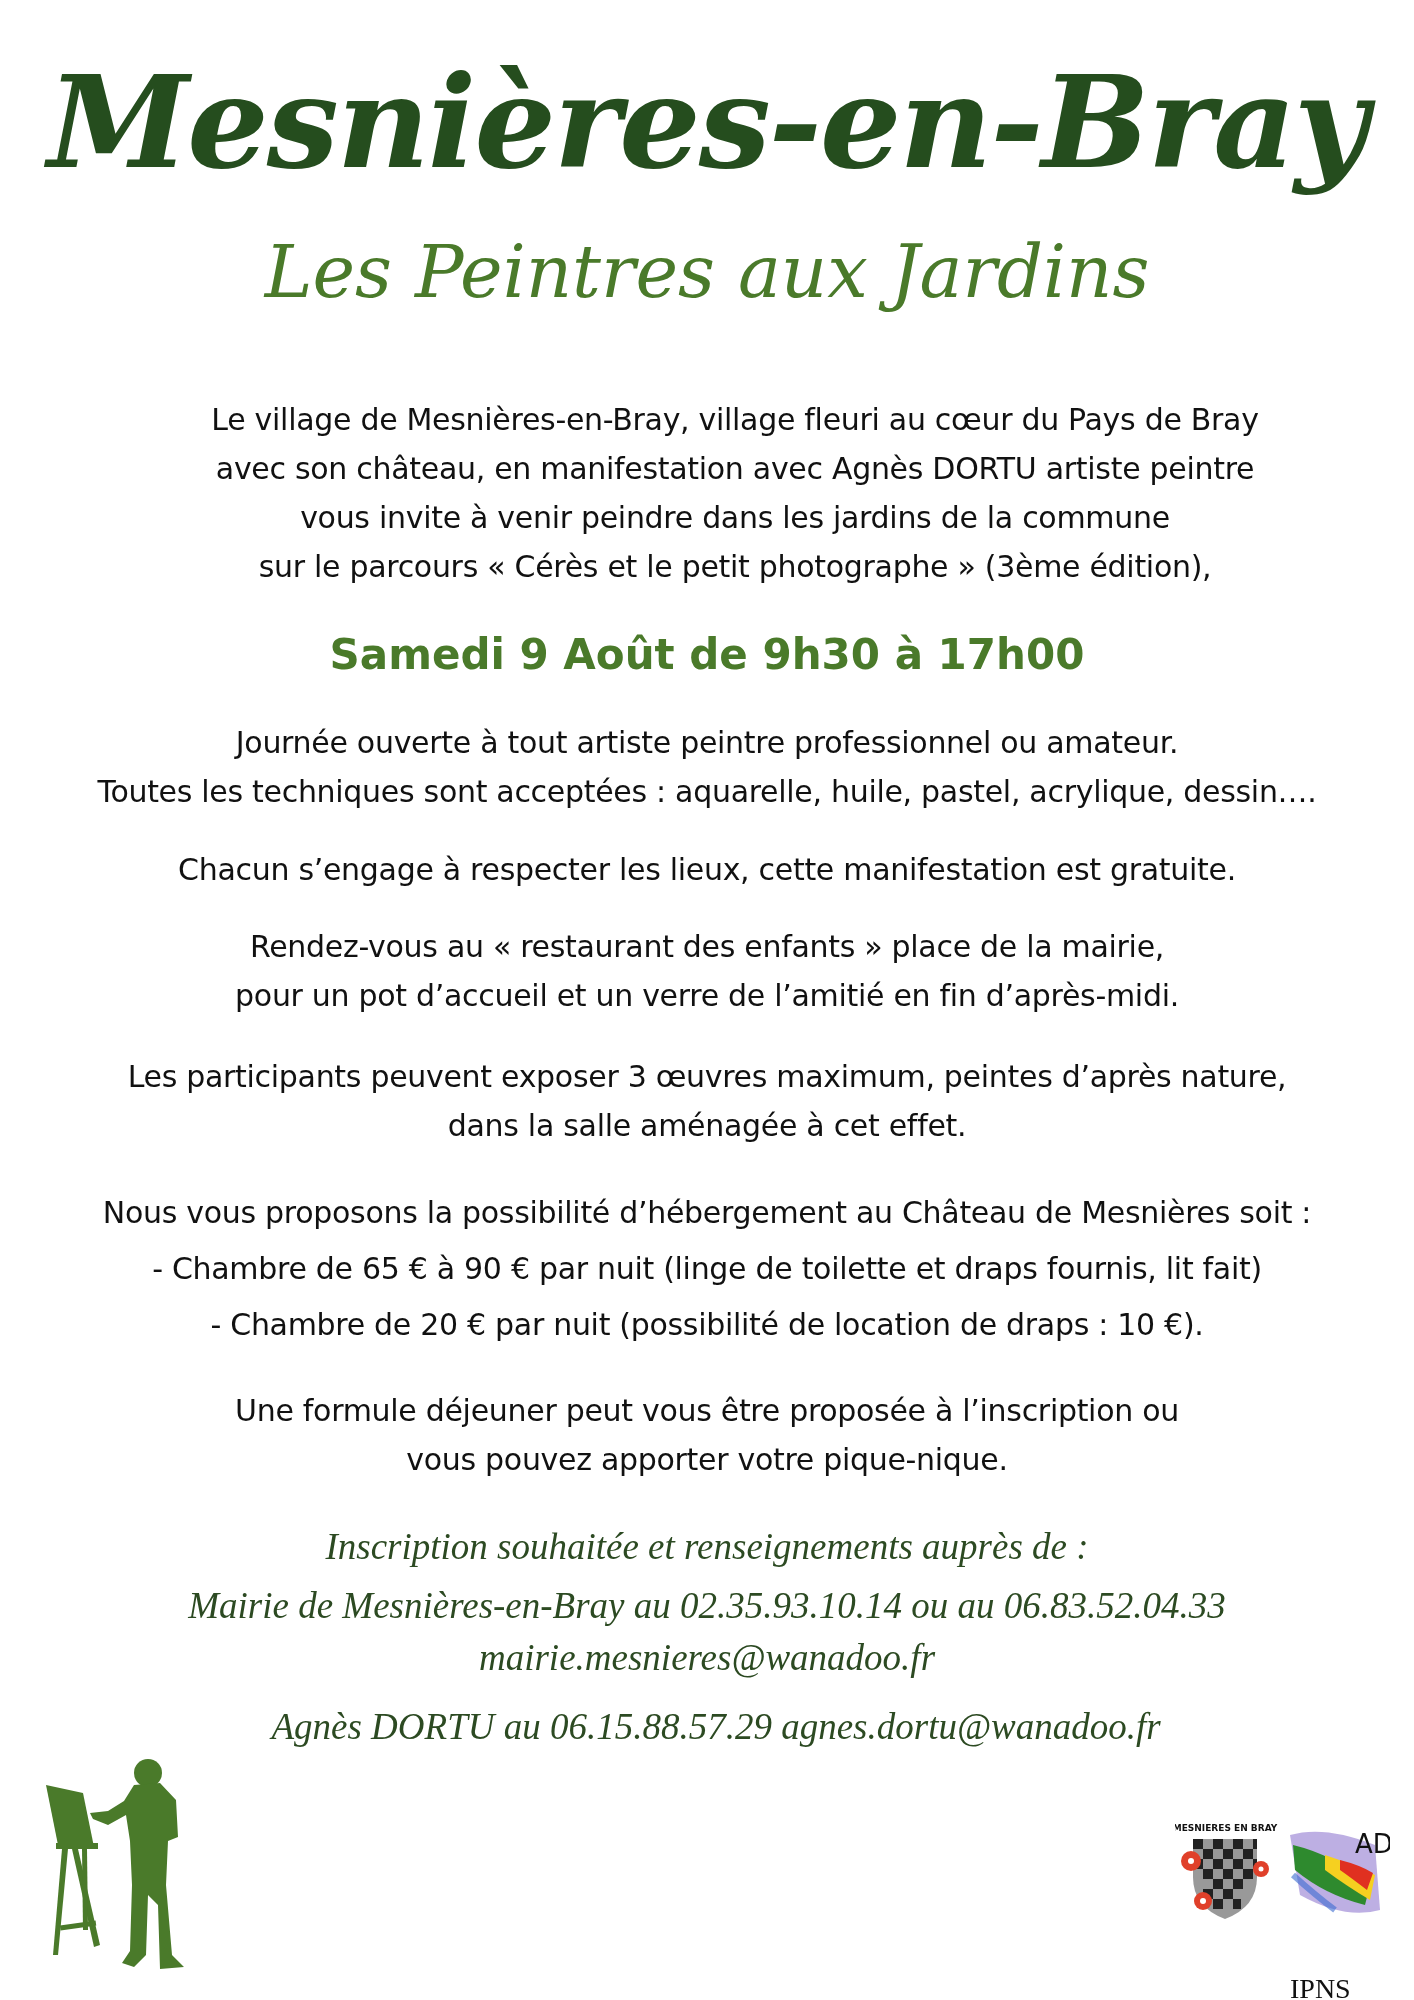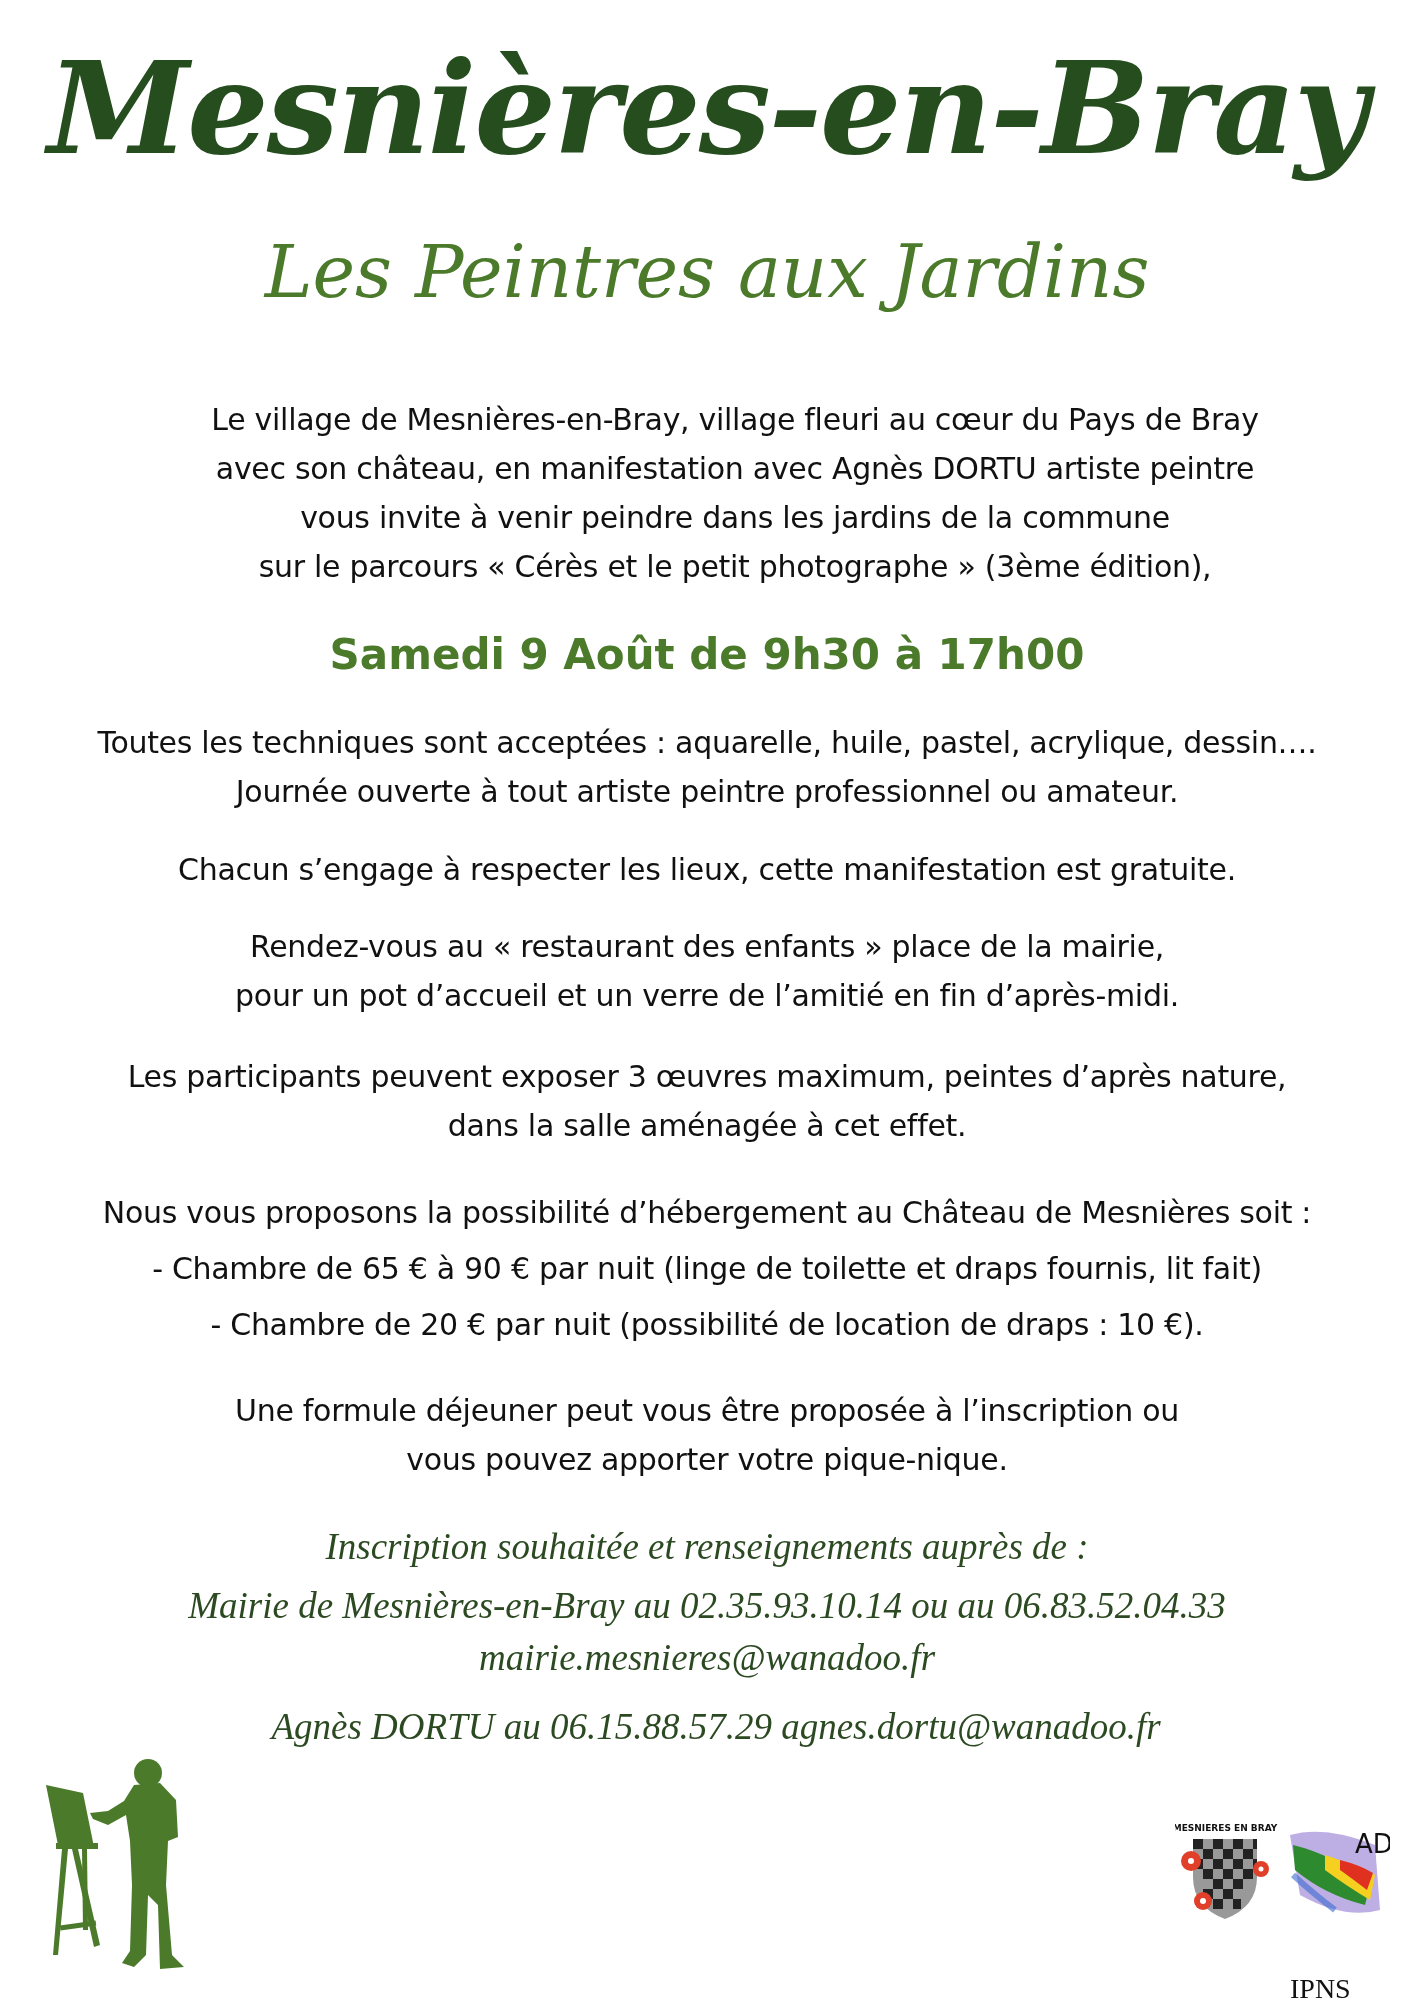--- a/index.html
+++ b/index.html
@@ -1,19 +1,19 @@
 <!DOCTYPE html>
 <html><head>
 <meta charset="utf-8">
 <style>
   html, body { margin:0; padding:0; background:#ffffff; }
   body { width:1414px; height:2000px; position:relative; overflow:hidden; }
   .abs { position:absolute; left:0; width:1414px; text-align:center; }
   .title {
-    top:8px; font-family:"DejaVu Serif", serif; font-style:italic; font-weight:bold;
+    top:22px; font-family:"DejaVu Serif", serif; font-style:italic; font-weight:bold;
     font-size:128px; color:#254d1e; letter-spacing:-2px; line-height:200px;
   }
   .subtitle {
     top:222px; font-family:"DejaVu Serif", serif; font-style:italic;
     font-size:72px; color:#4a7a2a; line-height:100px;
   }
   .body {
     font-family:"DejaVu Sans", sans-serif; font-size:30px; color:#111;
     line-height:49px; letter-spacing:-0.3px;
   }
@@ -42,22 +42,22 @@
 <div class="abs body" style="top:395px;padding-left:28px;">
   <span class="line">Le village de Mesnières-en-Bray, village fleuri au cœur du Pays de Bray</span>
   <span class="line">avec son château, en manifestation avec Agnès DORTU artiste peintre</span>
   <span class="line">vous invite à venir peindre dans les jardins de la commune</span>
   <span class="line">sur le parcours « Cérès et le petit photographe » (3ème édition),</span>
 </div>
 
 <div class="abs date">Samedi 9 Août de 9h30 à 17h00</div>
 
 <div class="abs body" style="top:718px;">
+  <span class="line">Journée ouverte à tout artiste peintre professionnel ou amateur.</span>
   <span class="line">Toutes les techniques sont acceptées : aquarelle, huile, pastel, acrylique, dessin….</span>
-  <span class="line">Journée ouverte à tout artiste peintre professionnel ou amateur.</span>
 </div>
 
 <div class="abs body" style="top:845px;">Chacun s’engage à respecter les lieux, cette manifestation est gratuite.</div>
 
 <div class="abs body" style="top:922px;">
   <span class="line">Rendez-vous au « restaurant des enfants » place de la mairie,</span>
   <span class="line">pour un pot d’accueil et un verre de l’amitié en fin d’après-midi.</span>
 </div>
 
 <div class="abs body" style="top:1052px;">

